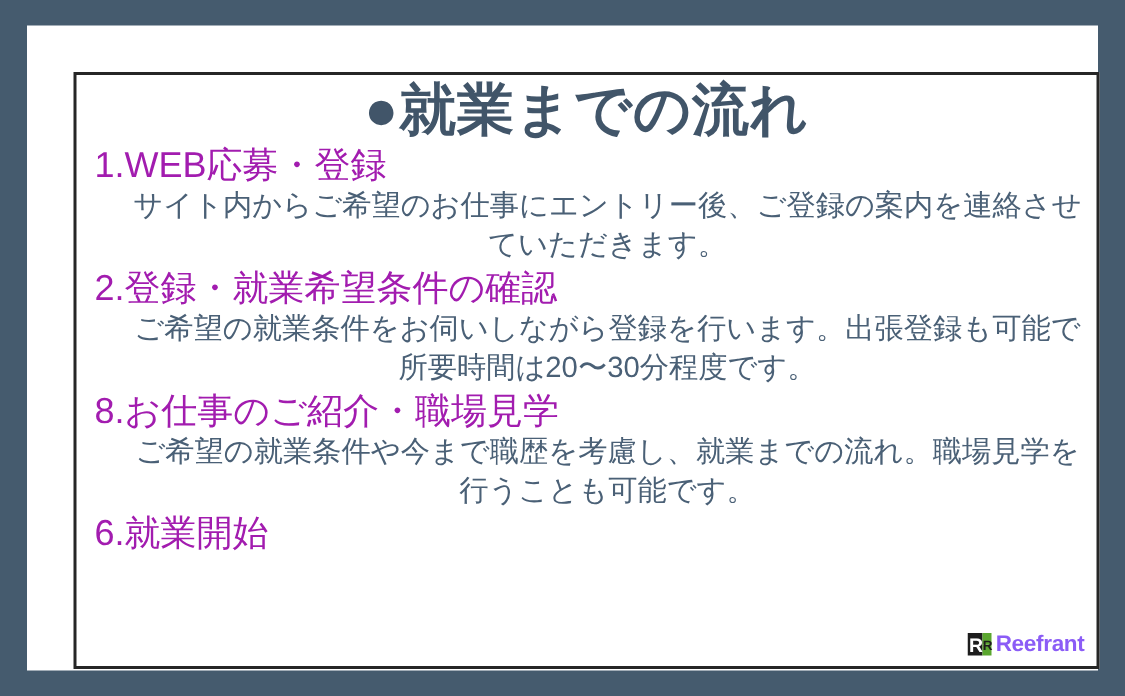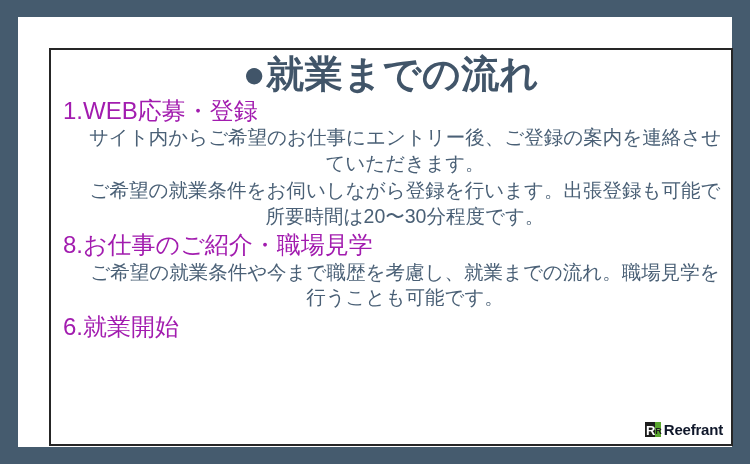--- a/index.html
+++ b/index.html
@@ -89,21 +89,21 @@
     align-items: center;
     gap: 2px;
   }
   .logo-mark {
     display: inline-block;
     width: 17px;
     height: 17px;
     position: relative;
   }
   .logo-word {
-    color: #0f172a;
+    color: #8b5cf6;
     font-size: 15px;
     font-weight: bold;
     letter-spacing: -0.2px;
     line-height: 1;
   }
 </style>
 </head>
 <body>
 
 <div id="outer-frame">
@@ -112,20 +112,21 @@
       <div id="card-inner">
 
         <div class="page-title">●就業までの流れ</div>
 
         <div class="step-block">
           <div class="step-heading">1.WEB応募・登録</div>
           <div class="step-body">サイト内からご希望のお仕事にエントリー後、ご登録の案内を連絡させていただきます。</div>
         </div>
 
         <div class="step-block">
+          <div class="step-heading">2.登録・就業希望条件の確認</div>
           <div class="step-body">ご希望の就業条件をお伺いしながら登録を行います。出張登録も可能で所要時間は20〜30分程度です。</div>
         </div>
 
         <div class="step-block">
           <div class="step-heading">8.お仕事のご紹介・職場見学</div>
           <div class="step-body">ご希望の就業条件や今まで職歴を考慮し、就業までの流れ。職場見学を行うことも可能です。</div>
         </div>
 
         <div class="step-block">
           <div class="step-heading">6.就業開始</div>

